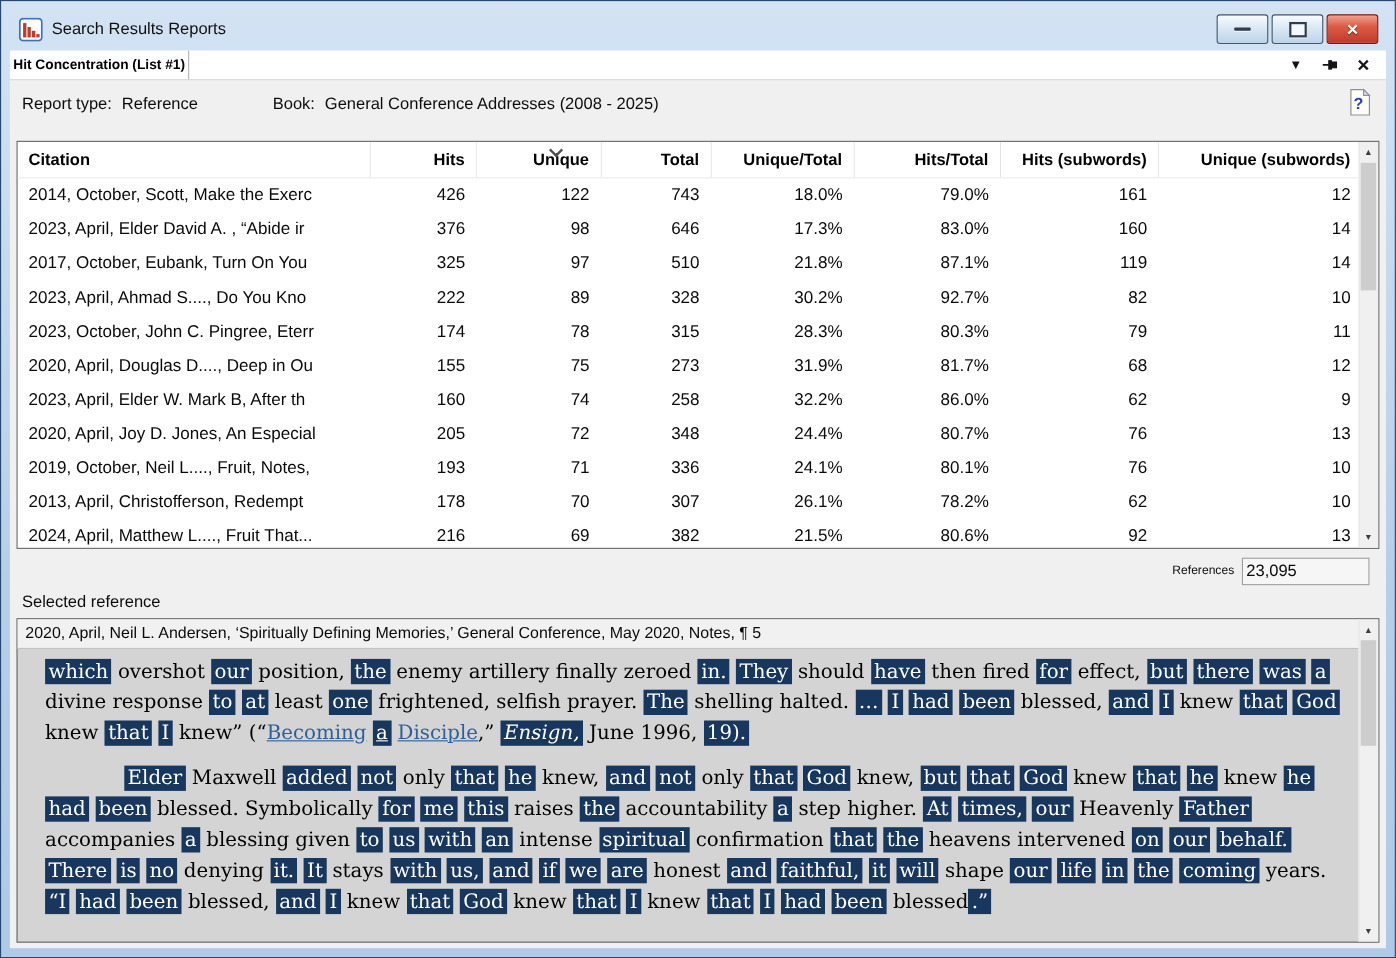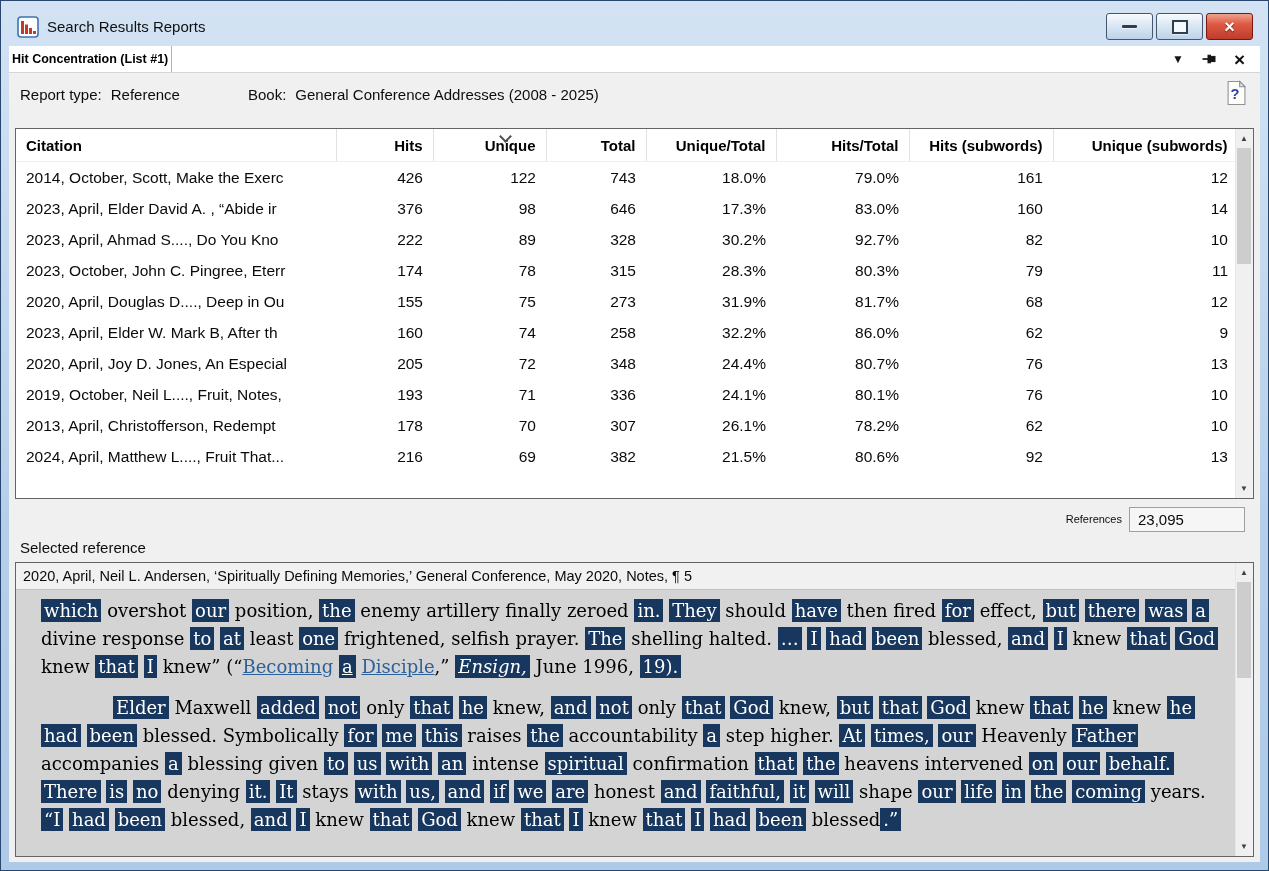--- a/index.html
+++ b/index.html
@@ -40,21 +40,21 @@
   .vscroll{position:absolute;top:0;right:0;bottom:0;width:17px;background:#f0f0f0;border-left:1px solid #e7e7e7;}
   .varrow{position:absolute;left:0;width:16px;height:17px;display:flex;align-items:center;justify-content:center;font-size:8px;color:#3f3f3f;}
   .varrow.up{top:1px;}
   .varrow.down{bottom:1px;}
   .vthumb{position:absolute;left:1px;width:14px;background:#cdcdcd;}
   .table-thumb{top:19px;height:116px;}
   .ref-thumb{top:19px;height:96px;}
 
   .refs-row{position:absolute;top:460px;right:15px;height:26px;display:flex;align-items:center;}
   .refs-label{font-size:11px;color:#0d0d0d;margin-right:7px;}
-  .refs-box{width:116px;height:25px;border:1px solid #9f9f9f;background:#f6f6f6;box-sizing:border-box;display:flex;align-items:center;padding-left:8px;font-size:15px;color:#0a0a0a;}
+  .refs-box{width:116px;height:25px;border:1px solid #9f9f9f;background:#f6f6f6;box-sizing:border-box;display:flex;align-items:center;padding-left:3px;font-size:15px;color:#0a0a0a;}
 
   .selref-label{position:absolute;top:493px;left:11px;font-size:15px;color:#0d0d0d;}
 
   .ref-panel{position:absolute;top:516px;left:6px;right:6px;bottom:5px;border:1px solid #646464;background:#d4d4d4;box-sizing:border-box;}
   .ref-title{position:absolute;top:0;left:0;right:17px;height:26px;background:#f1f1f1;border-bottom:1px solid #c2c2c2;font-size:14.5px;color:#0a0a0a;display:flex;align-items:center;padding-left:7px;white-space:nowrap;overflow:hidden;}
   .ref-body{position:absolute;top:27px;left:0;right:17px;bottom:0;overflow:hidden;padding:7px 10px 0 25px;font-family:"DejaVu Serif",serif;font-size:18px;line-height:28px;color:#000;}
   .para{margin:0 0 13px 0;}
   .para.indent{text-indent:72px;}
   .hl{background:#17375e;color:#fff;padding:1px 3px;}
   .link{color:#2d5f9a;text-decoration:underline;}
@@ -160,20 +160,30 @@
               <td class="c-cit">2023, April, Elder David A. , “Abide ir</td>
               <td>376</td>
               <td>98</td>
               <td>646</td>
               <td>17.3%</td>
               <td>83.0%</td>
               <td>160</td>
               <td>14</td>
             </tr>
             <tr>
+              <td class="c-cit">2017, October, Eubank, Turn On You</td>
+              <td>325</td>
+              <td>97</td>
+              <td>510</td>
+              <td>21.8%</td>
+              <td>87.1%</td>
+              <td>119</td>
+              <td>14</td>
+            </tr>
+            <tr>
               <td class="c-cit">2023, April, Ahmad S...., Do You Kno</td>
               <td>222</td>
               <td>89</td>
               <td>328</td>
               <td>30.2%</td>
               <td>92.7%</td>
               <td>82</td>
               <td>10</td>
             </tr>
             <tr>

